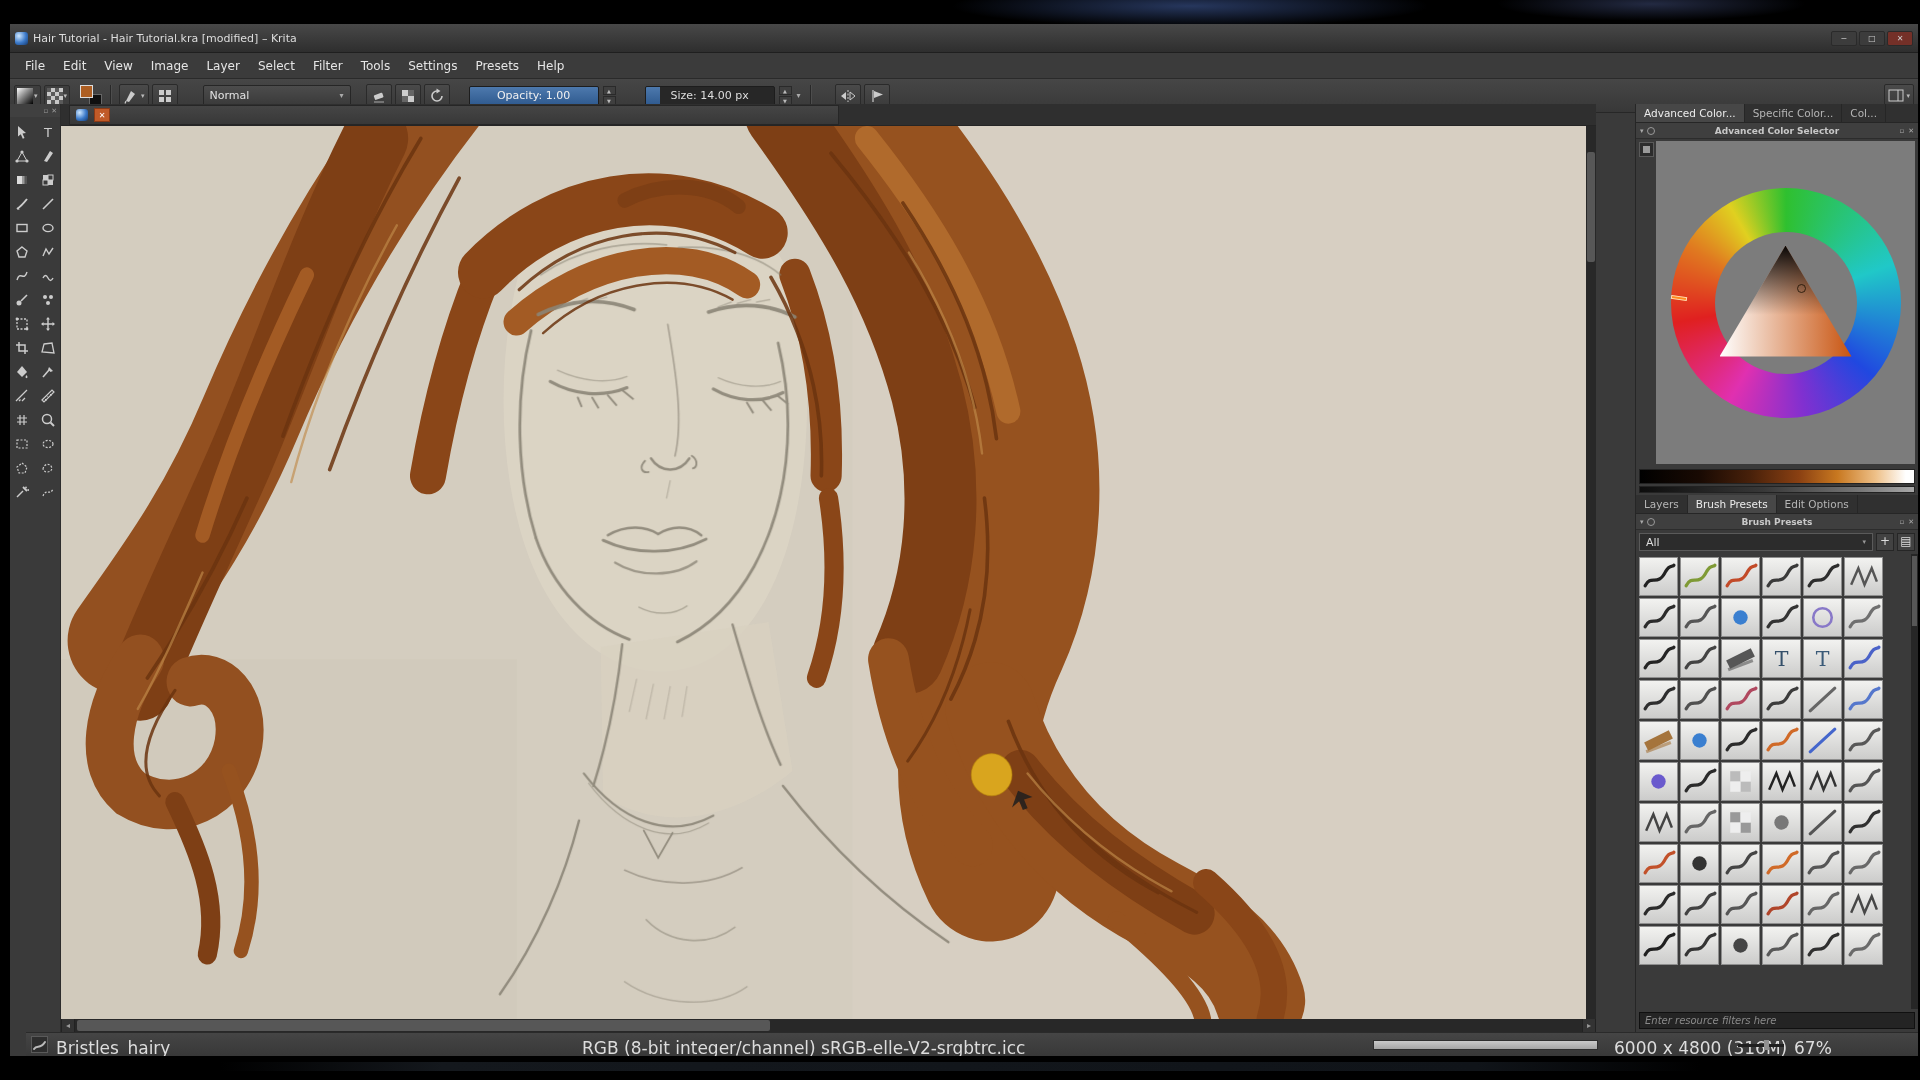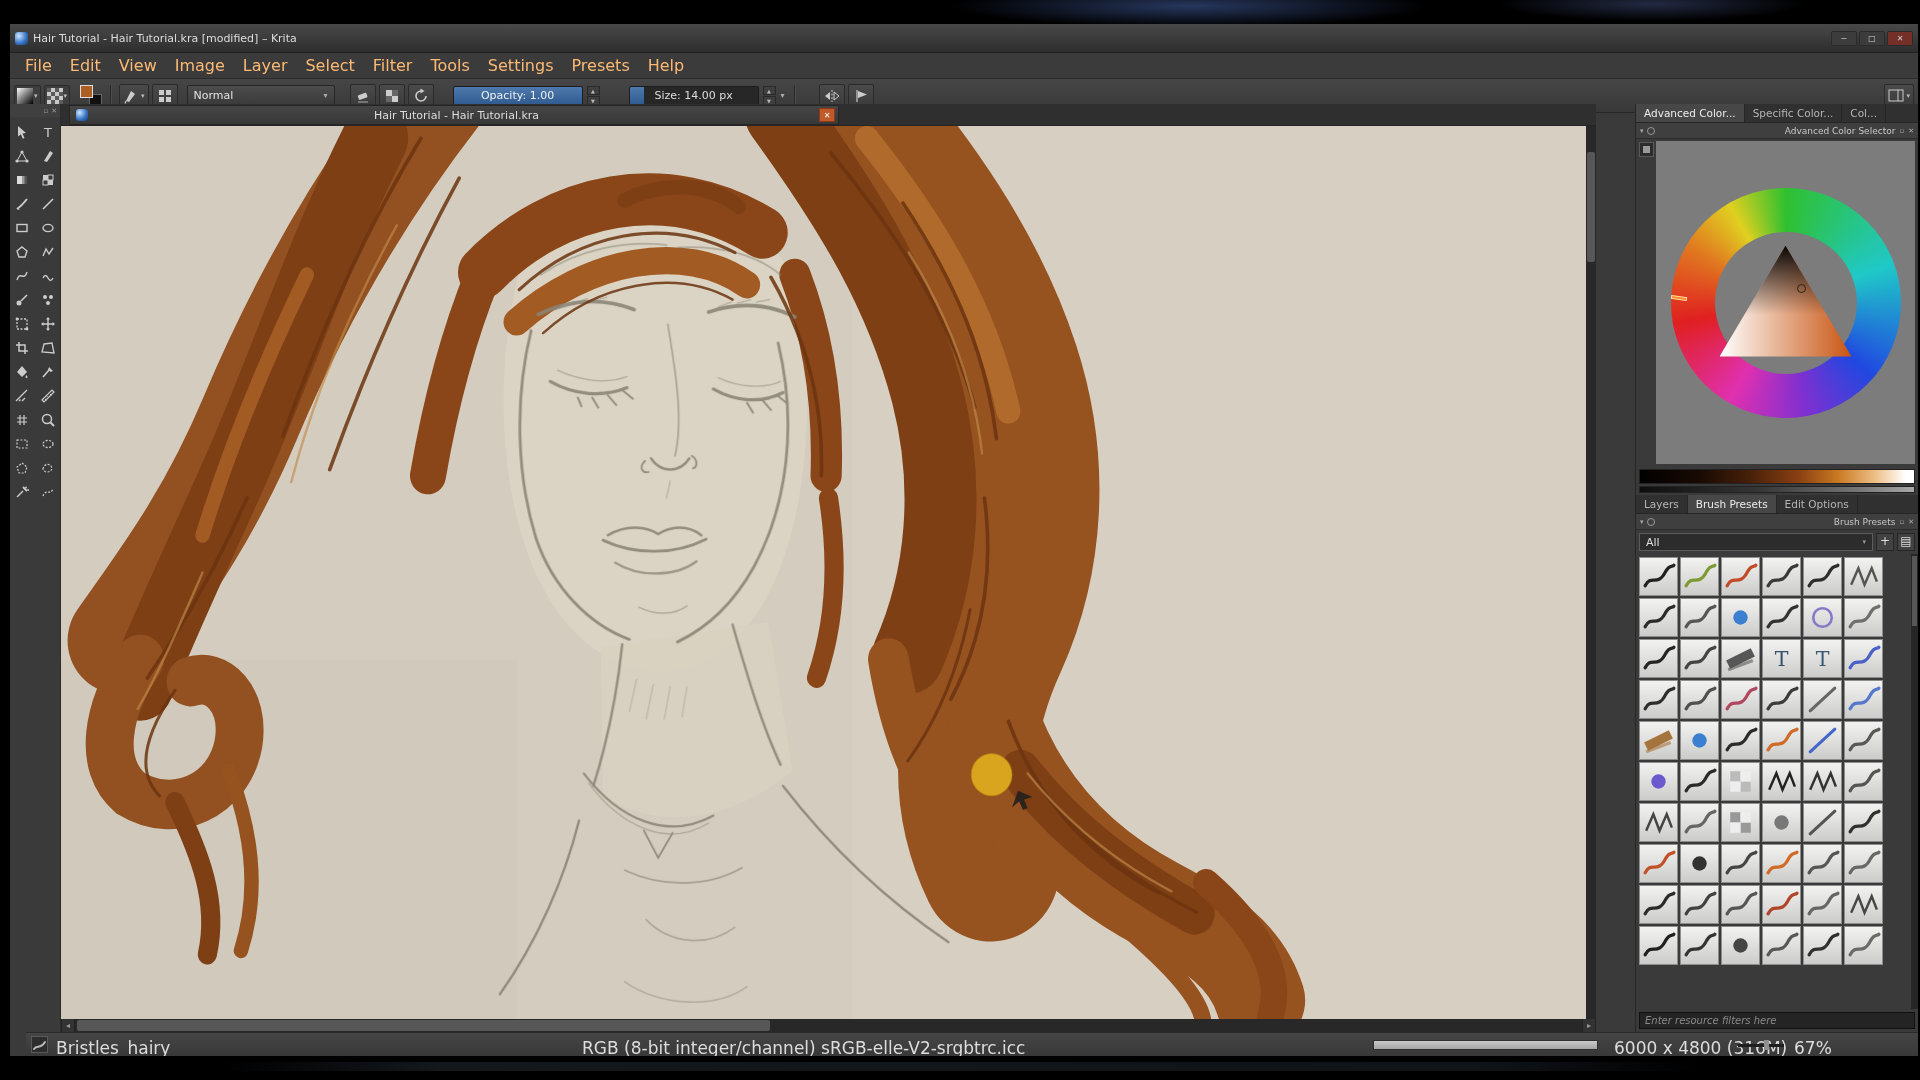--- a/index.html
+++ b/index.html
@@ -21,38 +21,38 @@
     background:radial-gradient(circle at 30% 30%, #cfe8ff, #3a78c8 55%, #16386a); }
   .title-text { white-space:nowrap; }
   .win-btns { margin-left:auto; display:flex; gap:2px; }
   .win-btn { width:26px; height:15px; font-size:8px; color:#ccc; display:flex; align-items:center;
     justify-content:center; background:#3c3c3c; border:1px solid #2a2a2a; border-radius:2px; }
   .win-btn.close { background:#743028; }
 
   
   .menubar { height:26px; background:#3b3b3b; border-bottom:1px solid #2a2a2a; display:flex;
     align-items:center; padding-left:6px; }
-  .menu-item { padding:4px 9px; font-size:16px; color:#fdba74;text-align:center; }
+  .menu-item { padding:4px 9px; font-size:12px; color:#e5e5e5;text-align:center; }
 
   
   .toolbar { height:34px; background:linear-gradient(#464646,#383838); border-bottom:1px solid #272727;
     display:flex; align-items:center; padding:0 4px; gap:3px; }
   .tb-sep { width:2px; height:22px; margin:0 4px; border-left:1px solid #282828; border-right:1px solid #4d4d4d; }
   .swatch-wrap { display:flex; align-items:center; gap:1px; padding:2px; border:1px solid #2c2c2c;
     background:#3e3e3e; border-radius:2px; }
   .grad-swatch { width:16px; height:16px; background:linear-gradient(135deg,#fff,#888 45%,#000); }
   .checker-swatch { width:16px; height:16px;
     background:repeating-conic-gradient(#c8c8c8 0% 25%, #5a5a5a 0% 50%); background-size:8px 8px; }
   .mini-arrow { font-size:7px; color:#bbb; }
   .fgbg { position:relative; width:24px; height:24px; margin-left:6px; }
   .fgbg .bg { position:absolute; right:1px; bottom:1px; width:13px; height:13px; background:#101010; border:1px solid #666; }
   .fgbg .fg { position:absolute; left:1px; top:1px; width:13px; height:13px; background:#ad5e22; border:1px solid #ddd; }
   .icon-btn { height:24px; min-width:26px; display:flex; align-items:center; justify-content:center;
     background:linear-gradient(#4a4a4a,#3a3a3a); border:1px solid #2a2a2a; border-radius:2px; gap:2px; padding:0 3px; }
-  .combo { height:22px; width:148px; margin-left:6px; background:linear-gradient(#4c4c4c,#393939);
+  .combo { height:22px; width:148px; margin-left:22px; background:linear-gradient(#4c4c4c,#393939);
     border:1px solid #262626; border-radius:2px; display:flex; align-items:center; padding:0 6px;
     font-size:11px; color:#e2e2e2; }
   .combo .combo-arrow { margin-left:auto; font-size:8px; color:#aaa; }
   .slider { position:relative; height:20px; width:130px; background:#272727; border:1px solid #1d1d1d;
     border-radius:2px; overflow:hidden; }
   .slider .fill { position:absolute; left:0; top:0; bottom:0; background:linear-gradient(#4d79ad,#2f5a8f); }
   .slider .lab { position:absolute; inset:0; display:flex; align-items:center; justify-content:center;
     font-size:11px; color:#f0f0f0; white-space:nowrap; }
   .spins { display:flex; flex-direction:column; gap:1px; margin-left:1px; }
   .spin { width:13px; height:9px; font-size:5px; color:#bbb; display:flex; align-items:center;
@@ -93,21 +93,21 @@
 
   
   .rpanel { width:283px; background:#3a3a3a; border-left:1px solid #262626; display:flex; flex-direction:column;margin-left:39px; }
   .ptabs { display:flex; background:#303030; border-bottom:1px solid #262626; }
   .ptab { padding:3px 8px 3px; font-size:10.5px; color:#b5b5b5; border-right:1px solid #262626; white-space:nowrap; }
   .ptab.active { background:#474747; color:#ececec; }
   .dhead { height:16px; background:#3f3f3f; border-bottom:1px solid #2c2c2c; display:flex; align-items:center;
     padding:0 4px; font-size:9px; color:#c8c8c8; }
   .dh-arrow { font-size:7px; margin-right:3px; color:#aaa; }
   .dh-ico { width:8px; height:8px; border-radius:50%; border:1px solid #999; margin-right:4px; }
-  .dh-title { flex:1; text-align:right; }
+  .dh-title { flex:1; text-align:center;font-weight:bold; }
   .dh-btn { font-size:7px; color:#aaa; margin-left:4px; }
   .selector { position:relative; height:328px; background:#3a3a3a; }
   .sel-btn { position:absolute; left:3px; top:3px; width:15px; height:15px; background:#2c2c2c; border:1px solid #5a5a5a; }
   .sel-btn:after { content:""; position:absolute; left:3px; top:3px; width:7px; height:7px; background:#9a9a9a; }
   .sel-gray { position:absolute; left:20px; top:2px; right:3px; bottom:3px; background:#7c7c7c; }
   .hue-ring { position:absolute; left:50%; top:50%; width:230px; height:230px; margin:-115px 0 0 -115px;
     border-radius:50%; background:conic-gradient(from 0deg, #2fc02f, #20c8c8 70deg, #2048e0 130deg,
     #8030d0 170deg, #e030b0 210deg, #e02020 260deg, #e07820 300deg, #e0d020 330deg, #2fc02f 360deg); }
   .hue-hole { position:absolute; left:44px; top:44px; width:142px; height:142px; border-radius:50%; background:#7c7c7c; }
   .hue-marker { position:absolute; left:0px; top:108px; width:16px; height:4px; background:#ff8c1e;
@@ -467,21 +467,20 @@
               <path d="M3 12 C6 4 10 12 13 5" fill="none" stroke="#ccc" stroke-dasharray="2 1.5" stroke-width="1.2"></path>
             </svg>
           </div>
         </div>
     </div>
 
     <div class="center">
       <div class="doctabbar">
         <div class="doctab">
           <div class="doc-icon"></div>
-          <span>Hair Tutorial - Hair Tutorial.kra</span>
           <div class="doc-close">✕</div>
         </div>
       </div>
 
       <div class="canvas">
         <svg class="paint" viewBox="0 0 1280 720" preserveAspectRatio="none">
           <rect width="1280" height="720" fill="#d4cdbf"></rect>
           <rect x="660" width="620" height="720" fill="#d8d2c5" opacity="0.55"></rect>
           <rect y="430" width="380" height="290" fill="#cfc7b8" opacity="0.45"></rect>
           <path d="M398,70 C368,140 360,235 380,315 C398,388 438,428 482,438 C532,448 572,418 596,365 C620,312 628,232 618,155 C610,92 555,52 498,48 C455,46 420,50 398,70 Z" fill="#dbd4c4" opacity="0.95"></path>

